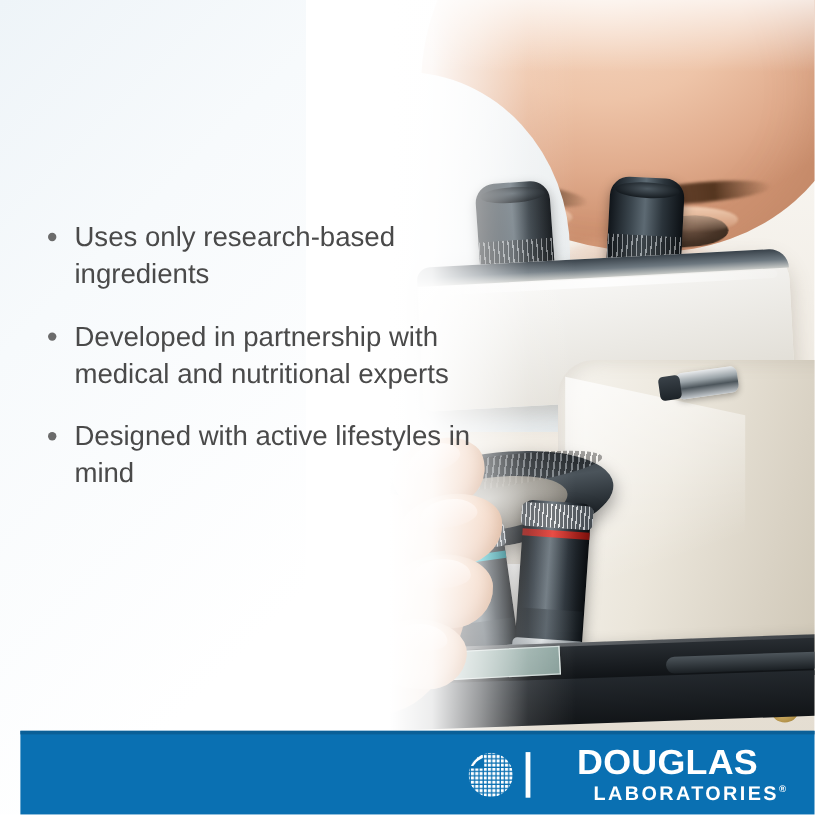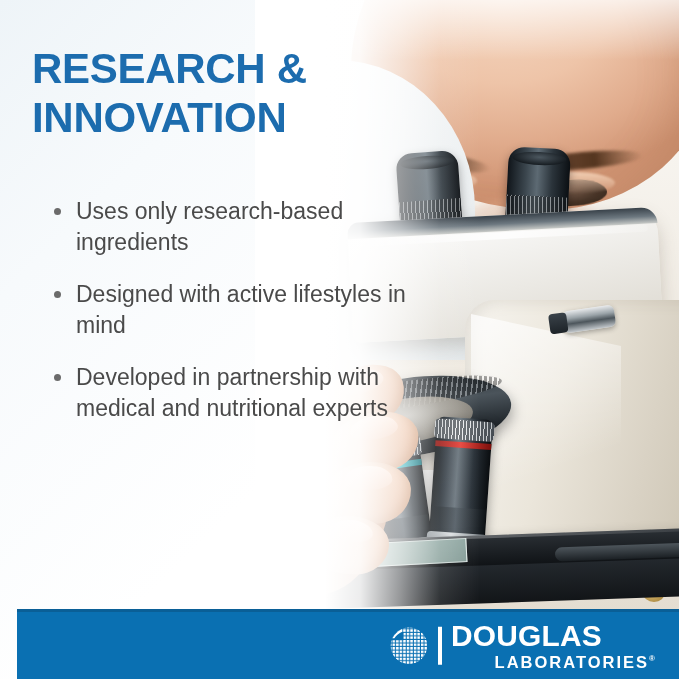--- a/index.html
+++ b/index.html
@@ -453,21 +453,21 @@
     letter-spacing: -0.3px;
     z-index: 60;
   }
 
   .bullets {
     position: absolute;
     left: 32px;
     top: 178px;
     width: 360px;
     z-index: 60;
-    margin: 18px;
+    margin: 4px;
     padding: 0;
     list-style: none;
   }
   .bullets li {
     position: relative;
     padding-left: 26px;
     margin-bottom: 22px;
     font-size: 23px;
     line-height: 1.33;
     color: #4A4A4A;
@@ -486,20 +486,21 @@
   
   .footer {
     position: absolute;
     left: 17px;
     right: 0;
     bottom: 0;
     height: 67px;
     background: #0A70B2;
     border-top: 3px solid #0a5f97;
     z-index: 70;
+    text-align: center;
   }
   .logo {
     position: absolute;
     right: 24px;
     top: 50%;
     transform: translateY(-50%);
     display: flex;
     align-items: center;
     gap: 9px;
   }
@@ -636,37 +637,33 @@
         </div>
       <div class="finger f4">
           <div class="nail"></div>
         </div>
     </div>
 
     <div class="photo-fade-top"></div>
     <div class="photo-fade"></div>
   </div>
 
-  <div class="headline">
-    <div>RESEARCH &amp;</div>
-    <div>INNOVATION</div>
-  </div>
 
   <ul class="bullets">
     <li>
       <span class="dot"></span>
       <span>Uses only research-based ingredients</span>
     </li>
     <li>
       <span class="dot"></span>
-      <span>Designed with active lifestyles in mind</span>
+      <span>Developed in partnership with medical and nutritional experts</span>
     </li>
     <li>
       <span class="dot"></span>
-      <span>Developed in partnership with medical and nutritional experts</span>
+      <span>Designed with active lifestyles in mind</span>
     </li>
   </ul>
 
   <div class="footer">
     <div class="logo">
       <div class="logo-mark">
         <svg width="40" height="40" viewBox="0 0 40 40">
           <defs>
             <pattern id="dots" width="3.55" height="3.55" patternUnits="userSpaceOnUse">
               <rect x="0" y="0" width="2.5" height="2.5" fill="#ffffff"></rect>

